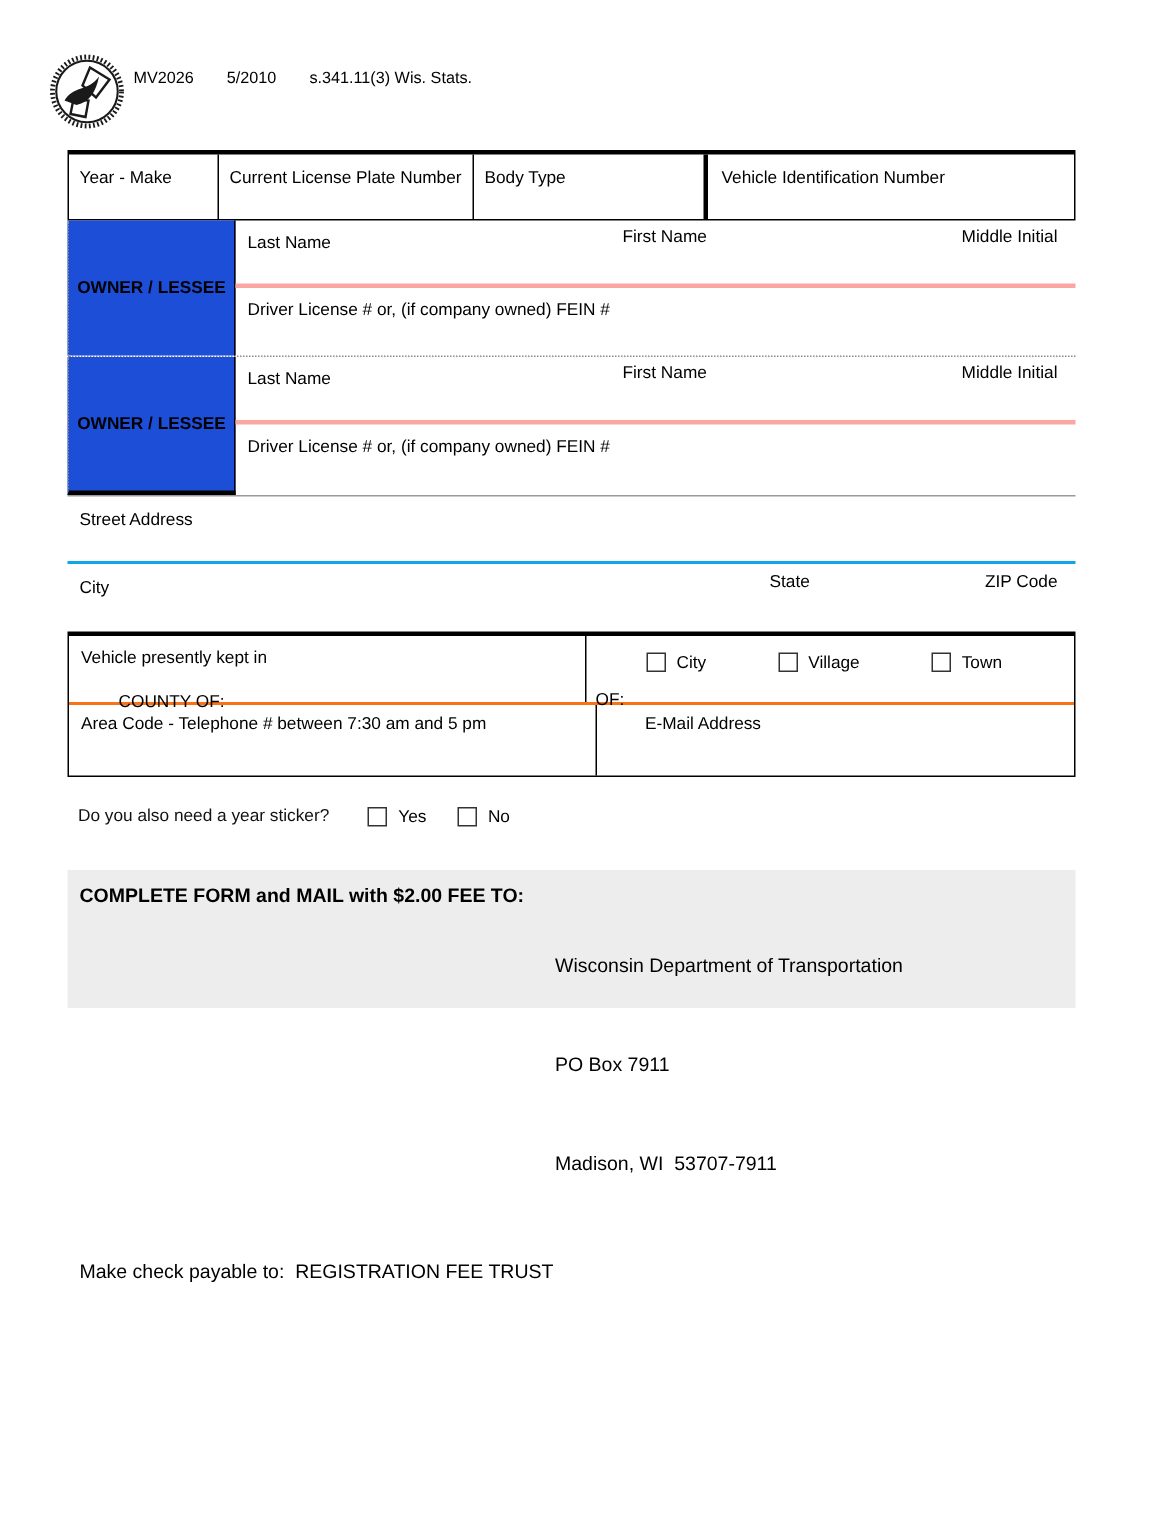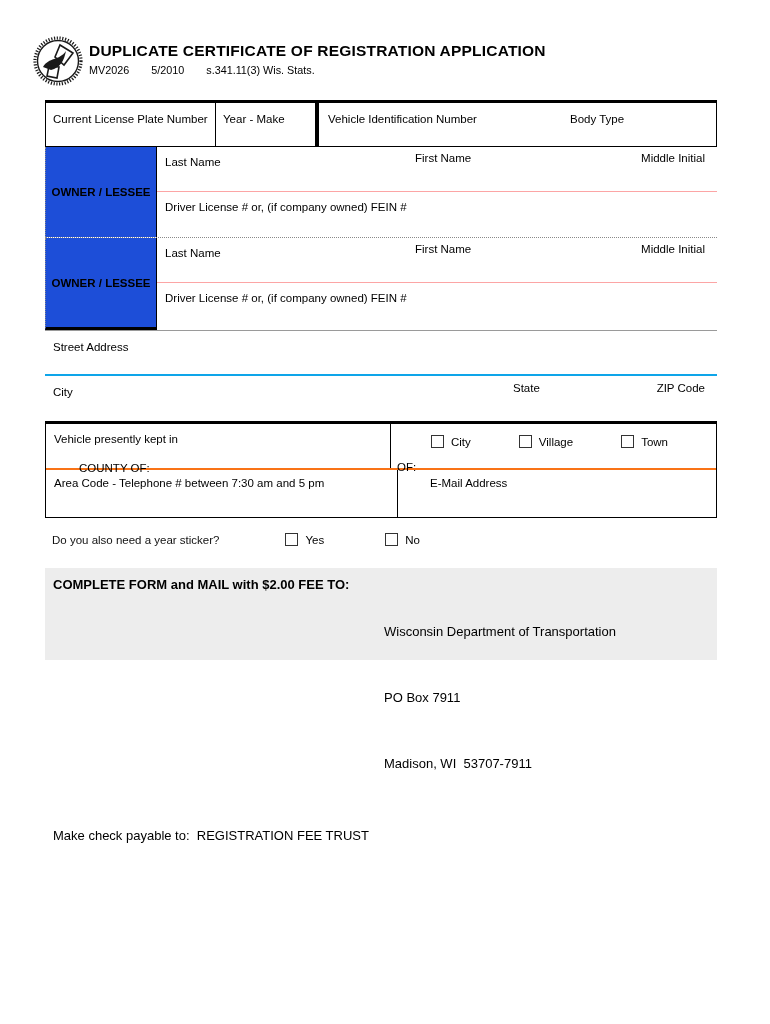--- a/index.html
+++ b/index.html
@@ -29,21 +29,21 @@
   .veh-c3{width:153px;border-right:none;}
   .veh-c4{flex:1;border-right:none;border-left:3px solid #000;padding-left:9px;}
   
   .owner{display:flex;height:91px;border-bottom:1px dotted #8a8a8a;}
   .owner.second{height:93px;border-bottom:1px solid #9a9a9a;}
   .owner-label-cell{width:112px;background:#1d4ed8;border-left:1.5px dotted #8a8a8a;
       border-right:1px solid #000;display:flex;align-items:center;justify-content:center;}
   .owner.second .owner-label-cell{border-bottom:3px solid #000;}
   .owner-label{font-size:11.5px;font-weight:bold;color:#000;}
   .owner-right{flex:1;display:flex;flex-direction:column;}
-  .name-row{height:45px;border-bottom:1px solid #fca5a5;position:relative;padding:5px 0 0 8px;}
+  .name-row{height:45px;border-bottom:3px solid #fca5a5;position:relative;padding:5px 0 0 8px;}
   .first-name-lbl{position:absolute;left:258px;top:5px;}
   .mi-lbl{position:absolute;right:12px;top:5px;}
   .dl-row{flex:1;padding:5px 0 0 8px;}
   
   .street-row{height:45px;border-bottom:2px solid #0ea5e9;padding:6px 0 0 8px;}
   .city-row{height:45px;position:relative;padding:6px 0 0 8px;}
   .state-lbl{position:absolute;left:468px;top:6px;}
   .zip-lbl{position:absolute;right:12px;top:6px;}
   
   .kept-table{border:1px solid #000;border-top:3px solid #000;}
@@ -51,67 +51,66 @@
   .kept-row2{display:flex;height:47px;gap:24px;}
   .kept-left{width:352px;border-right:1px solid #000;}
   .kept-right{flex:1;}
   .kept-in-lbl{padding:9px 0 0 8px;}
   .county-lbl{padding:17px 0 0 33px;}
   .muni-row{display:flex;padding:11px 0 0 40px;}
   .muni-item{margin-right:48px;display:flex;align-items:center;}
   .of-lbl{padding:13px 0 0 6px;}
   .phone-lbl,.email-lbl{padding:7px 0 0 8px;}
   
-  .sticker-row{margin-top:8px;height:20px;display:flex;align-items:flex-end;padding-left:7px;gap:40px;}
+  .sticker-row{margin-top:20px;height:20px;display:flex;align-items:flex-start;padding-left:7px;}
   .sticker-q{font-size:11.5px;}
   .sticker-opt{display:flex;align-items:center;}
   .opt-yes{margin-left:26px;}
   .opt-no{margin-left:21px;}
   
   .mail-box{margin-top:22px;background:#ededed;height:92px;padding:9px 8px 8px 8px;}
-  .mail-top{display:flex;gap:14px;}
+  .mail-top{display:flex;}
   .mail-instruction{width:317px;font-size:13px;font-weight:bold;white-space:pre;color:#000;}
   .mail-address{font-size:13px;line-height:22px;white-space:pre;color:#000;}
   .mail-payable{font-size:13px;margin-top:9px;white-space:pre;color:#000;}
 </style>
 </head>
 <body>
 
 <div class="page">
 
   <div class="header">
     <svg class="logo" viewBox="0 0 50 50">
       <circle cx="25" cy="25" r="23" fill="none" stroke="#1a1a1a" stroke-width="3.2" stroke-dasharray="1.2,1.6"></circle>
       <circle cx="25" cy="25" r="20.5" fill="#fff" stroke="#1a1a1a" stroke-width="1.4"></circle>
       <path d="M27 9 L40 17 L31 29 L22 21 Z" fill="none" stroke="#1a1a1a" stroke-width="1.6"></path>
       <path d="M10 31 C16 21 26 25 33 15 C31 25 27 32 18 34 Z" fill="#1a1a1a"></path>
       <path d="M16 30 L26 31 L24 42 L14 40 Z" fill="none" stroke="#1a1a1a" stroke-width="1.6"></path>
     </svg>
     <div class="header-text">
-      <div class="form-title">DUPLICATE CERTIFICATE OF REGISTRATION APPLICATION</div>
       <div class="form-sub">
         <span>MV2026</span><span>5/2010</span><span>s.341.11(3) Wis. Stats.</span>
       </div>
     </div>
   </div>
 
   <div class="content">
 
     <div class="veh-table">
+      <div class="veh-cell veh-c2">
+        <span class="lbl">Year - Make</span>
+      </div>
       <div class="veh-cell veh-c1">
         <span class="lbl">Current License Plate Number</span>
       </div>
-      <div class="veh-cell veh-c2">
-        <span class="lbl">Year - Make</span>
+      <div class="veh-cell veh-c3">
+        <span class="lbl">Body Type</span>
       </div>
       <div class="veh-cell veh-c4">
         <span class="lbl">Vehicle Identification Number</span>
-      </div>
-      <div class="veh-cell veh-c3">
-        <span class="lbl">Body Type</span>
       </div>
     </div>
 
     <div class="owner">
       <div class="owner-label-cell">
         <span class="owner-label">OWNER / LESSEE</span>
       </div>
       <div class="owner-right">
         <div class="name-row">
           <span class="lbl">Last Name</span>

